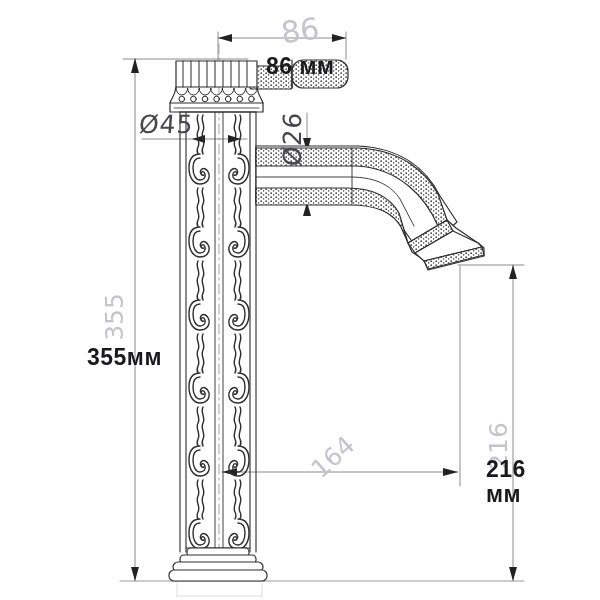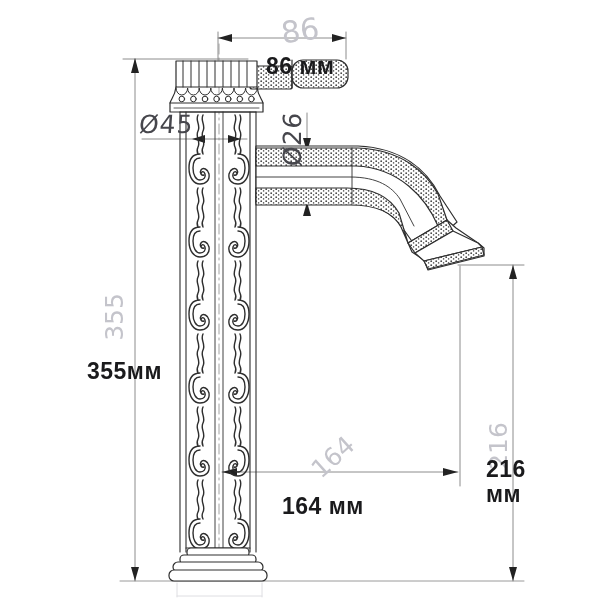--- a/index.html
+++ b/index.html
@@ -176,24 +176,23 @@
   </svg>
 
   <div class="ghost-text" style="left:281px;top:13px;font-size:30px;transform:rotate(-8deg);">86</div>
   <div class="dim-text" style="left:266px;top:5px;">86 мм</div>
 
   <div class="tech-text" style="left:139px;top:110px;">Ø45</div>
 
   <div class="tech-text rot-90-skew" style="left:292px;top:139px;">Ø26</div>
 
   <div class="ghost-text rot-90" style="left:114px;top:317px;font-size:25px;">355</div>
-  <div class="dim-text" style="left:87px;top:310px;">355мм</div>
+  <div class="dim-text" style="left:87px;top:296px;">355мм</div>
 
   <div class="ghost-text" style="left:333px;top:457px;font-size:25px;transform:translate(-50%,-50%) rotate(-42deg);">164</div>
-  <div class="dim-text" style="left:282px;top:445px;">164 мм</div>
 
   <div class="ghost-text rot-90" style="left:498px;top:446px;font-size:25px;">216</div>
   <div class="dim-text two-line" style="left:486px;top:409px;">
     <span>216</span>
     <span>мм</span>
   </div>
 
 </div>
 
 </body></html>

